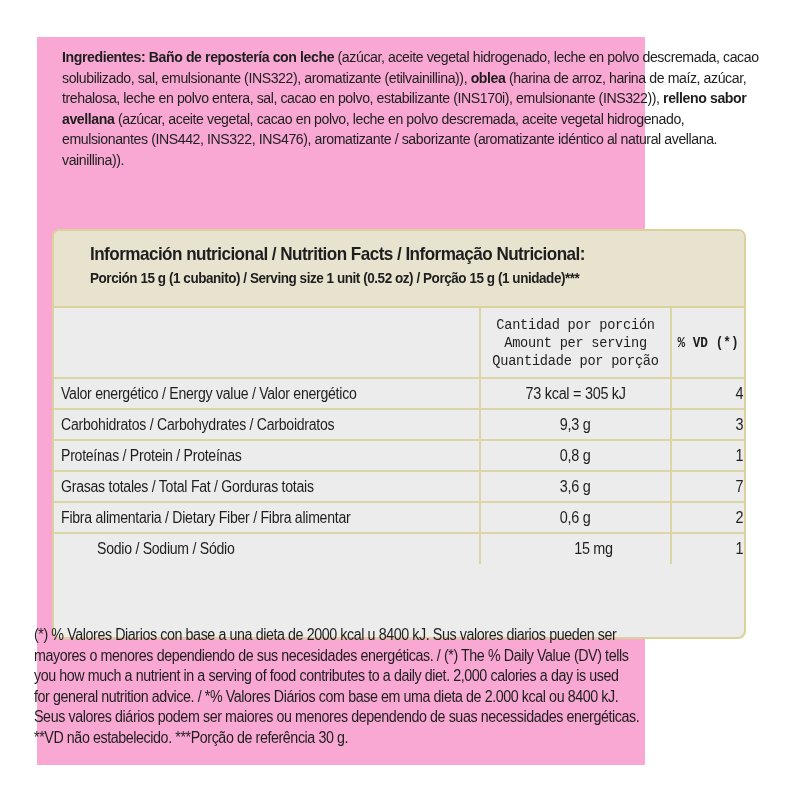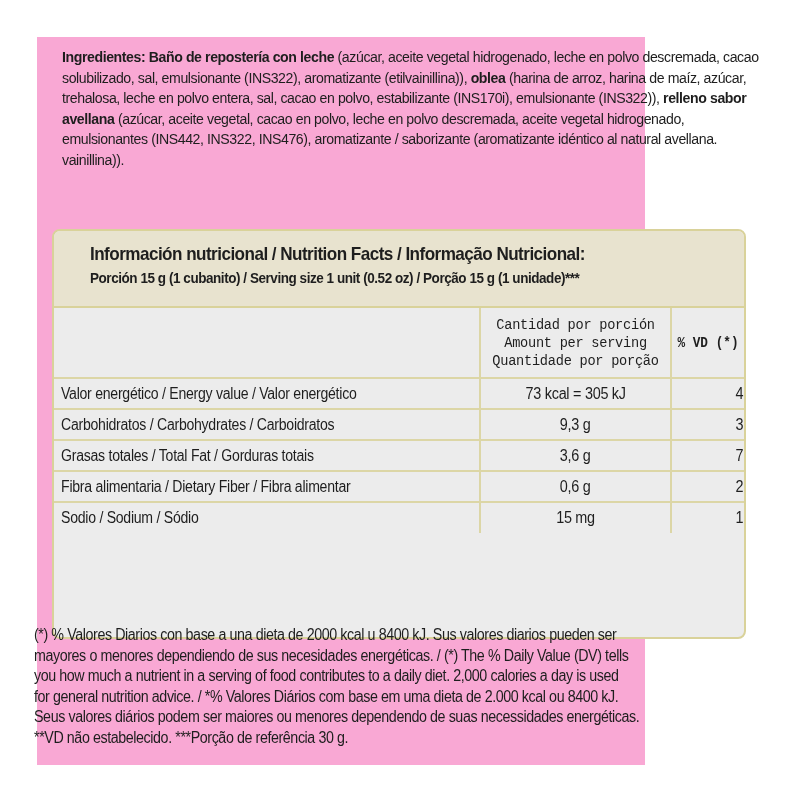--- a/index.html
+++ b/index.html
@@ -39,21 +39,21 @@
     position:absolute; left:0; top:77px; width:100%; border-collapse:collapse;
     font-size:16px;
   }
   table.nf td {
     border:2px solid #dcd6a6; padding:0; height:31px; box-sizing:border-box;
     white-space:nowrap;
   }
   table.nf tr:first-child td { border-top:none; height:70px;font-family:Liberation Mono, monospace; }
   table.nf tr td:first-child { border-left:none;border-radius:15px; }
   table.nf tr td:last-child { border-right:none; }
-  table.nf tr:last-child td { border-bottom:none; }
+  table.nf tr:last-child td { border-bottom:none;padding-left:36px; }
   .c1 { width:431px; }
   .c2 { width:183px; text-align:center; }
   .c3 { text-align:right; }
   .lbl { display:inline-block; padding-left:8px; transform:scaleX(0.88); transform-origin:left center; letter-spacing:-0.3px; }
   .lbl.indent { padding-left:20px; }
   .val { display:inline-block; transform:scaleX(0.9); letter-spacing:-0.3px; }
   .colhead { font-size:15.5px; line-height:18px; display:inline-block; transform:scaleX(0.88); letter-spacing:-0.3px; }
   .vdhead { font-weight:bold; font-size:15px; display:inline-block; transform:scaleX(0.85); }
   .footnote {
     position:absolute; left:-3px; top:588px; width:800px;
@@ -90,20 +90,25 @@
         <td class="c1"><span class="lbl">Valor energético / Energy value / Valor energético</span></td>
         <td class="c2"><span class="val">73 kcal = 305 kJ</span></td>
         <td class="c3"><span class="val">4</span></td>
       </tr>
       <tr>
         <td class="c1"><span class="lbl">Carbohidratos / Carbohydrates / Carboidratos</span></td>
         <td class="c2"><span class="val">9,3 g</span></td>
         <td class="c3"><span class="val">3</span></td>
       </tr>
       <tr>
+        <td class="c1"><span class="lbl">Proteínas / Protein / Proteínas</span></td>
+        <td class="c2"><span class="val">0,8 g</span></td>
+        <td class="c3"><span class="val">1</span></td>
+      </tr>
+      <tr>
         <td class="c1"><span class="lbl">Grasas totales / Total Fat / Gorduras totais</span></td>
         <td class="c2"><span class="val">3,6 g</span></td>
         <td class="c3"><span class="val">7</span></td>
       </tr>
       <tr>
         <td class="c1"><span class="lbl">Fibra alimentaria / Dietary Fiber /  Fibra alimentar</span></td>
         <td class="c2"><span class="val">0,6 g</span></td>
         <td class="c3"><span class="val">2</span></td>
       </tr>
       <tr>

